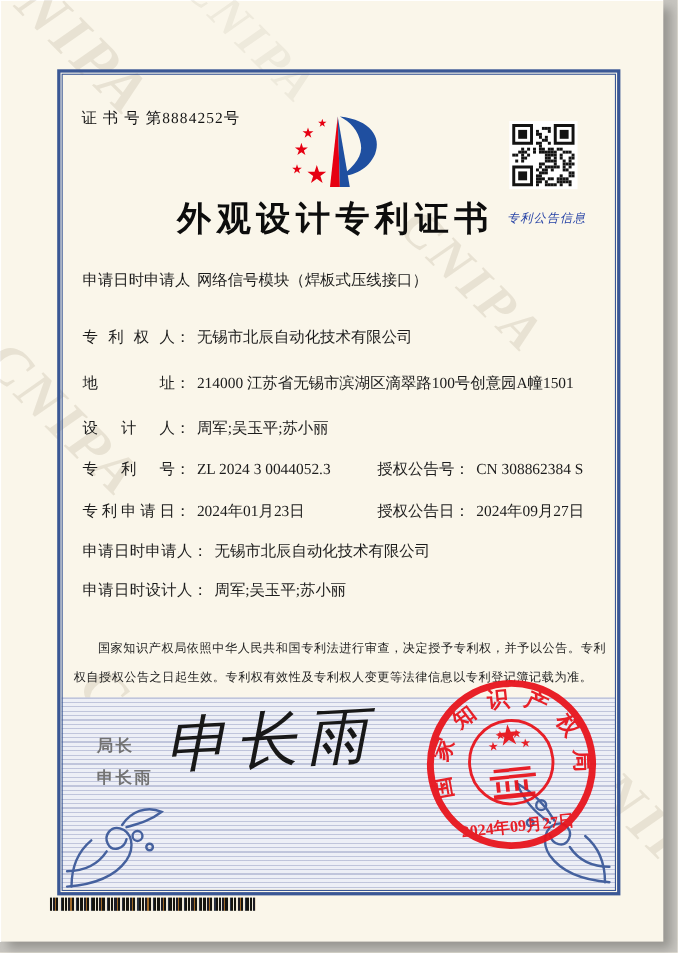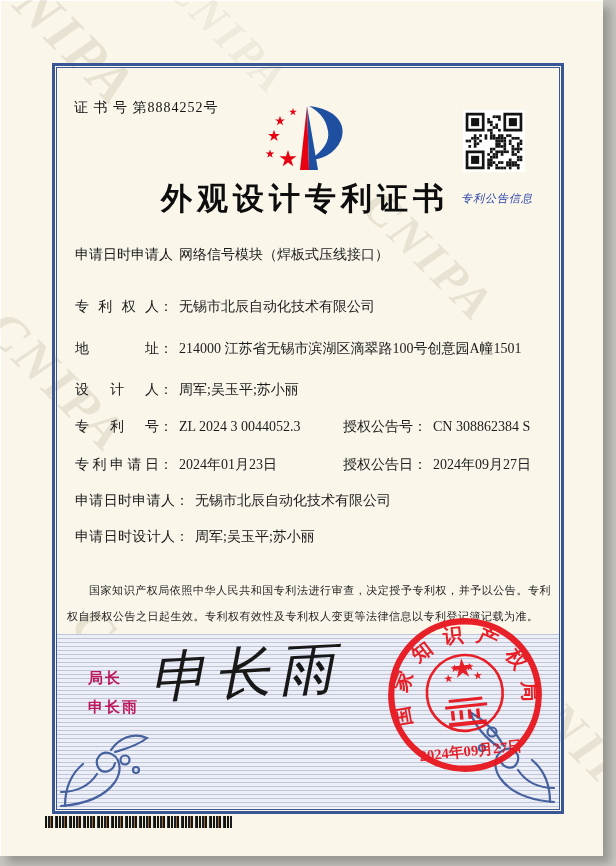--- a/index.html
+++ b/index.html
@@ -49,21 +49,21 @@
   .lab { display:inline-block; width:84px; text-align:justify; text-align-last:justify; }
   .lab.w { width:100px; }
   .val { margin-left:6px; }
   .col2 { position:absolute; left:268px; top:0; white-space:nowrap;text-align:right; }
   .statement {
     position:absolute; left:67px; top:577px; width:484px;
     font-size:11px; line-height:26px; color:#1f1f1f;
     text-indent:2em; text-align:justify; letter-spacing:.5px;
   }
   .dtitle, .dname {
-    position:absolute; left:88px; font-size:15px; font-weight:700; color:#be185d;
+    position:absolute; left:88px; font-size:15px; font-weight:700; color:#737373;
     font-family:"Liberation Sans","DejaVu Sans",sans-serif; letter-spacing:2px;text-align:right;
   }
   .dtitle { top:669px; } .dname { top:698px; }
   .sig {
     position:absolute; left:150px; top:636px; font-size:56px; color:#181818;
     font-style:italic; letter-spacing:8px; transform:rotate(-3deg); white-space:nowrap;
   }
   .seal { position:absolute; left:386px; top:616px; width:158px; height:158px; opacity:.95; transform:rotate(-6deg); }
   .pageno { position:absolute; left:52px; top:785px; width:506px; text-align:center; font-size:12px; color:#222; }
   .barcode {

